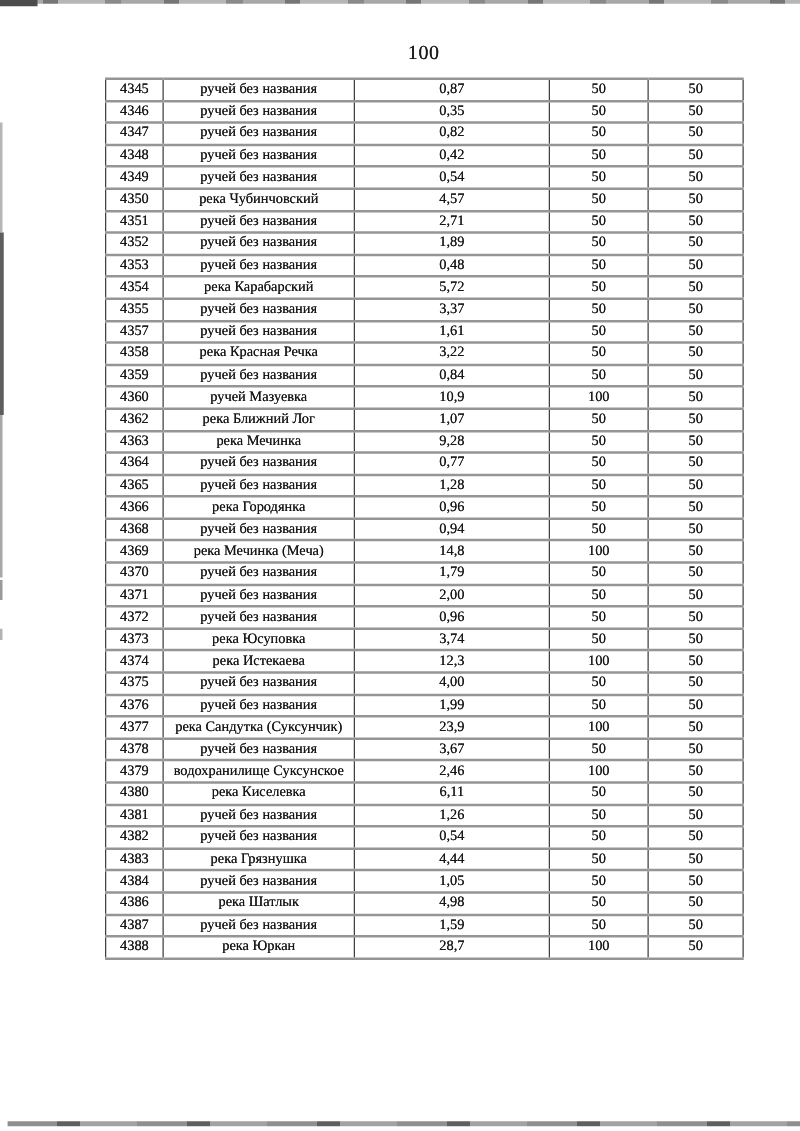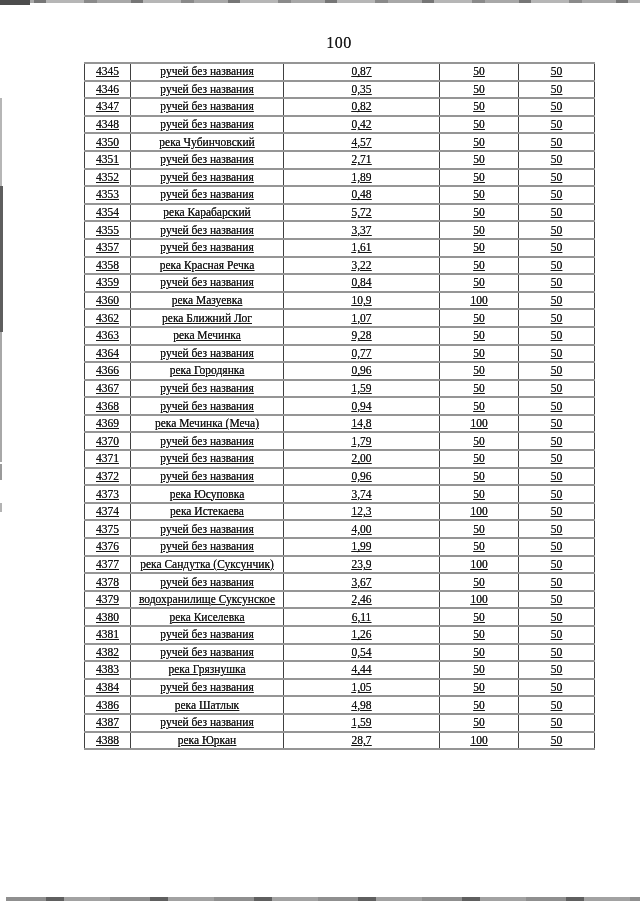--- a/index.html
+++ b/index.html
@@ -13,21 +13,21 @@
   }
   .page-number {
     position:absolute; top:34px; left:84px; width:510px;
     text-align:center;
     font-size:16px; letter-spacing:0.5px;
     color:#1a1a1a;
     text-shadow:0 0 0.5px #333;
   }
   .data-table {
     position:absolute; left:84px; top:62px; width:510px;
-    border-collapse:collapse; table-layout:fixed;text-decoration:underline;
+    border-collapse:collapse; table-layout:fixed;
   }
   .data-table td {
     border-left:1.5px solid #404040;
     border-top:2px solid #959595;
     height:15.6px; padding:0 2px;
     text-align:center; vertical-align:middle;
     font-size:11.5px; line-height:13px;
     white-space:nowrap; overflow:hidden;
     text-shadow:0 0 0.5px #2a2a2a;
   }
@@ -99,20 +99,27 @@
           <td>50</td>
         </tr>
         <tr>
           <td>4348</td>
           <td>ручей без названия</td>
           <td>0,42</td>
           <td>50</td>
           <td>50</td>
         </tr>
         <tr>
+          <td>4349</td>
+          <td>ручей без названия</td>
+          <td>0,54</td>
+          <td>50</td>
+          <td>50</td>
+        </tr>
+        <tr>
           <td>4350</td>
           <td>река Чубинчовский</td>
           <td>4,57</td>
           <td>50</td>
           <td>50</td>
         </tr>
         <tr>
           <td>4351</td>
           <td>ручей без названия</td>
           <td>2,71</td>
@@ -163,21 +170,21 @@
         </tr>
         <tr>
           <td>4359</td>
           <td>ручей без названия</td>
           <td>0,84</td>
           <td>50</td>
           <td>50</td>
         </tr>
         <tr>
           <td>4360</td>
-          <td>река Мазуевка</td>
+          <td>ручей Мазуевка</td>
           <td>10,9</td>
           <td>100</td>
           <td>50</td>
         </tr>
         <tr>
           <td>4362</td>
           <td>река Ближний Лог</td>
           <td>1,07</td>
           <td>50</td>
           <td>50</td>
@@ -190,34 +197,34 @@
           <td>50</td>
         </tr>
         <tr>
           <td>4364</td>
           <td>ручей без названия</td>
           <td>0,77</td>
           <td>50</td>
           <td>50</td>
         </tr>
         <tr>
+          <td>4365</td>
+          <td>ручей без названия</td>
+          <td>1,28</td>
+          <td>50</td>
+          <td>50</td>
+        </tr>
+        <tr>
           <td>4366</td>
           <td>река Городянка</td>
           <td>0,96</td>
           <td>50</td>
           <td>50</td>
         </tr>
         <tr>
-          <td>4367</td>
-          <td>ручей без названия</td>
-          <td>1,59</td>
-          <td>50</td>
-          <td>50</td>
-        </tr>
-        <tr>
           <td>4368</td>
           <td>ручей без названия</td>
           <td>0,94</td>
           <td>50</td>
           <td>50</td>
         </tr>
         <tr>
           <td>4369</td>
           <td>река Мечинка (Меча)</td>
           <td>14,8</td>

